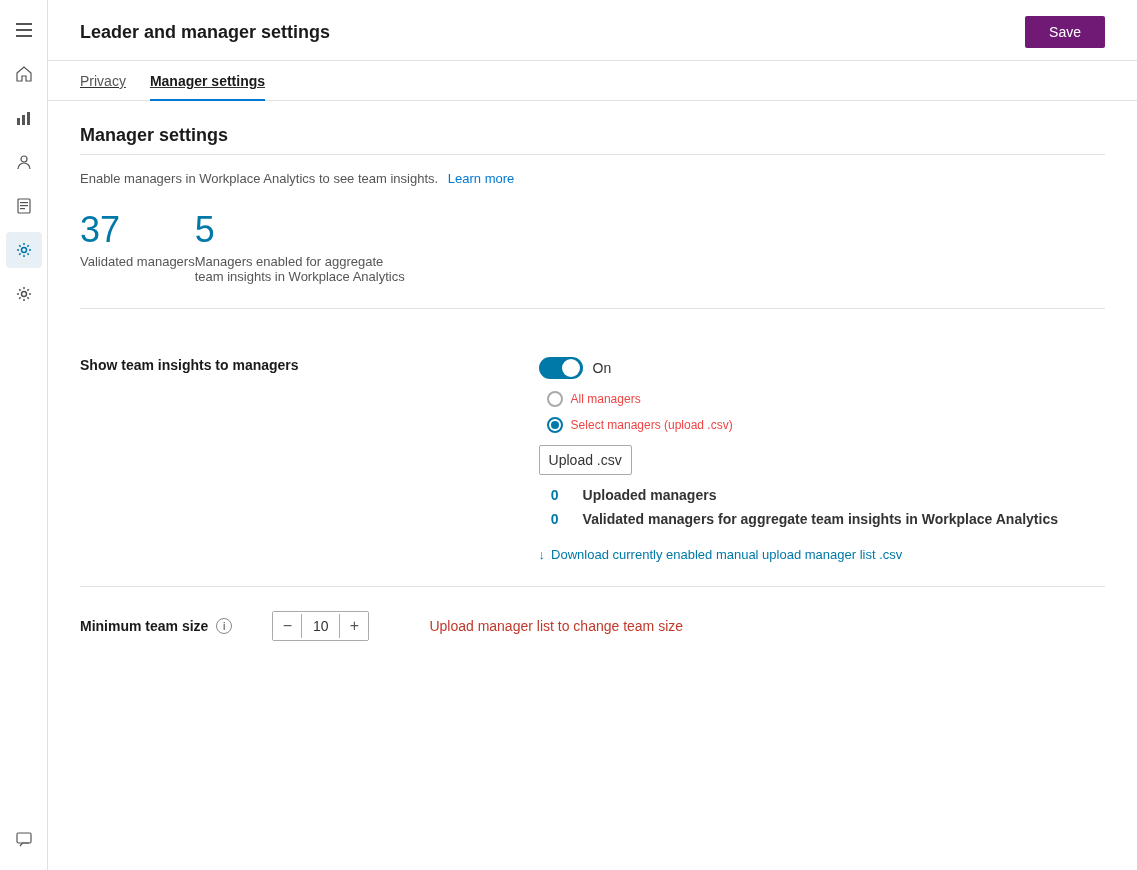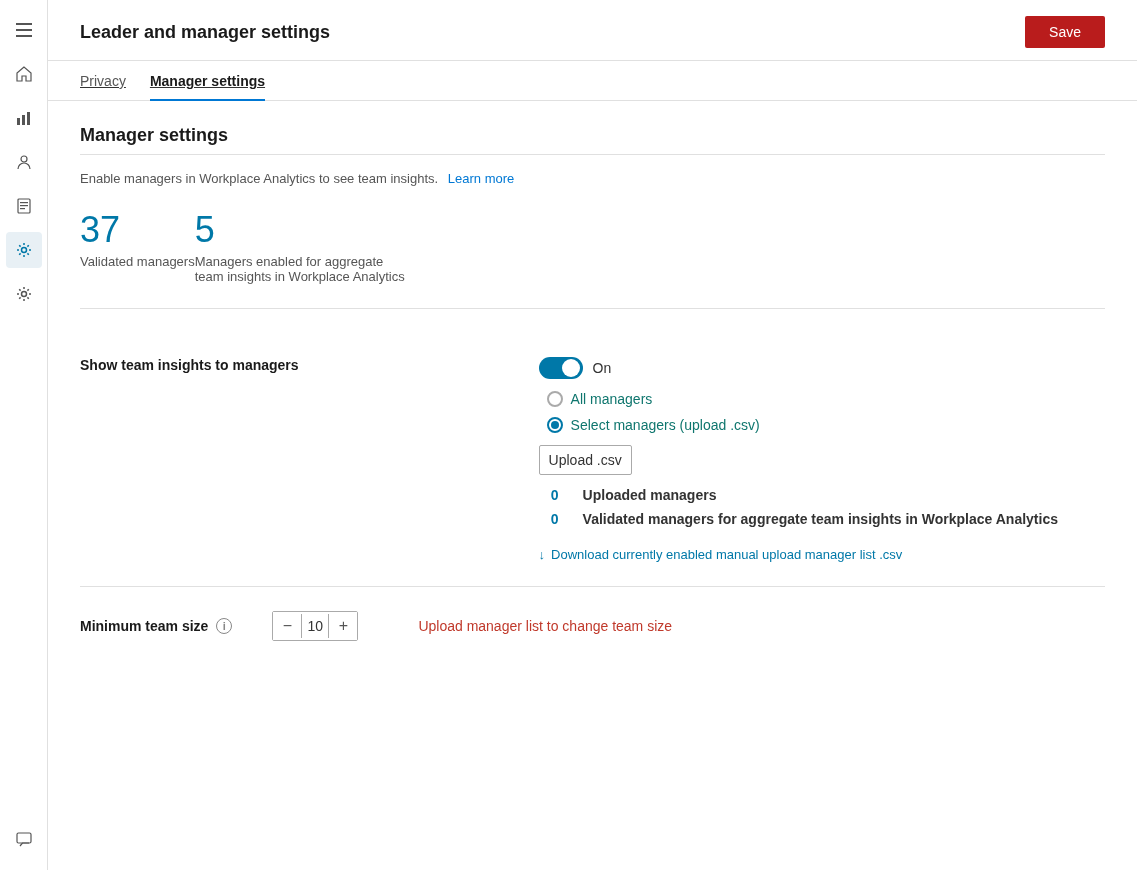--- a/index.html
+++ b/index.html
@@ -48,21 +48,21 @@
       justify-content: space-between;
       padding: 16px 32px 12px 32px;
       border-bottom: 1px solid #e0e0e0;
     }
     .header-title {
       font-size: 18px;
       font-weight: 600;
       color: #1a1a1a;
     }
     .save-button {
-      background: #b91c1c;
+      background: #701a75;
       color: #fff;
       border: none;
       padding: 8px 24px;
       font-size: 14px;
       font-weight: 500;
       border-radius: 2px;
       cursor: pointer;
     }
 
     
@@ -217,22 +217,22 @@
       border-color: #0078a8;
     }
     .radio-circle.checked::after {
       content: '';
       width: 8px;
       height: 8px;
       border-radius: 50%;
       background: #0078a8;
     }
     .radio-text {
-      font-size: 14px;
-      color: #0f766e;
+      font-size: 12px;
+      color: #ef4444;
     }
 
     
     .upload-btn {
       border: 1px solid #aaa;
       background: #fff;
       padding: 6px 9px;
       font-size: 14px;
       cursor: pointer;
       border-radius: 2px;
@@ -314,21 +314,21 @@
       background: #fff;
       border: none;
       cursor: pointer;
       font-size: 16px;
       display: flex;
       align-items: center;
       justify-content: center;
       color: #555;
     }
     .stepper-value {
-      width: 28px;
+      width: 39px;
       text-align: center;
       font-size: 14px;
       color: #333;
       border-left: 1px solid #aaa;
       border-right: 1px solid #aaa;
       padding: 4px 0;
     }
     .upload-change-label {
       font-size: 14px;
       color: #c0392b;

